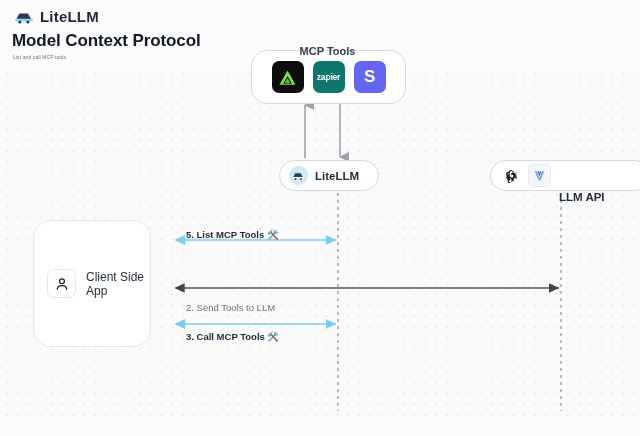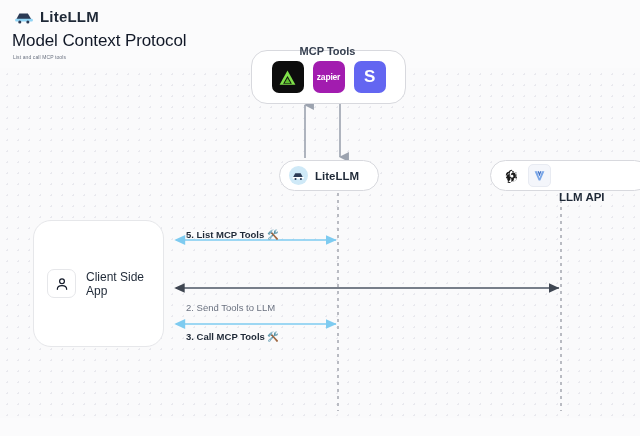--- a/index.html
+++ b/index.html
@@ -10,21 +10,21 @@
     overflow:hidden;
     position:relative;
     color:#111827;
   }
 
   
   #header { position:absolute; left:0; top:0; width:640px; height:92px; z-index:40; }
   #brand { position:absolute; left:14px; top:8px; display:flex; align-items:center; gap:6px; }
   #brand-icon { width:20px; height:16px; position:relative; }
   #brand-name { font-size:15px; font-weight:700; color:#1f2937; letter-spacing:.2px; }
-  #page-title { position:absolute; left:12px; top:31px; font-size:17px; font-weight:400; color:#111827; letter-spacing:-.1px; }
+  #page-title { position:absolute; left:12px; top:31px; font-size:17px; font-weight:700; color:#111827; letter-spacing:-.1px; }
   #page-sub { position:absolute; left:13px; top:54px; font-size:5px; color:#6b7280; letter-spacing:.1px; }
 
   
   #canvas {
     position:absolute; left:0; top:0; width:640px; height:436px;
     background-color:#fafafb;
     background-image:radial-gradient(#e9e9ee 1px, transparent 1px);
     background-size:11px 11px;
     background-position:2px 3px;
   }
@@ -60,21 +60,21 @@
 
   #llmapi-node { left:490px; top:160px; width:160px; height:31px;
     border:1.3px solid #d8d9de; border-radius:16px; background:#ffffff;
     display:flex; align-items:center; gap:6px; padding-left:10px; box-sizing:border-box; }
   #llmapi-label { font-size:11.5px; font-weight:600; color:#1f2937; margin-left:2px;margin-top:43px; }
   .mini-tile { width:21px; height:21px; border-radius:5px; display:flex; align-items:center; justify-content:center;
     flex:0 0 auto; }
   #llm-openai-tile { background:#ffffff; }
   #llm-vertex-tile { background:#f4f6fb; border:1px solid #e8ebf2; }
 
-  #client-node { left:33px; top:220px; width:131px; height:127px;
+  #client-node { left:33px; top:220px; width:118px; height:127px;
     border:1.3px solid #e6e7ea; border-radius:18px; background:#ffffff;
     display:flex; align-items:center; gap:10px; padding-left:13px; box-sizing:border-box; }
   #client-avatar { width:27px; height:27px; border-radius:7px; border:1px solid #e6e7ea; background:#ffffff;
     display:flex; align-items:center; justify-content:center; flex:0 0 auto; }
   #client-label { font-size:12px; font-weight:500; color:#1f2937; }
 
   
   .edge-label { position:absolute; z-index:30; font-size:9.5px; font-weight:700; color:#1f2937;
     white-space:nowrap; display:flex; align-items:center; gap:3px; }
   .edge-label.muted { color:#6b7280; font-weight:500;margin-top:28px; }
@@ -130,21 +130,21 @@
 <div class="node" id="mcp-group">
 
   <div class="tool-tile" style="background:#0d0d0d;">
     <svg width="19" height="19" viewBox="0 0 24 24">
       <polygon points="12,3 22,21 2,21" fill="#7fe04a"></polygon>
       <polygon points="12,10 17.5,20 6.5,20" fill="#0d0d0d"></polygon>
       <polygon points="12,12.5 15.8,19.2 8.2,19.2" fill="#5fbf2f"></polygon>
     </svg>
   </div>
 
-  <div class="tool-tile" style="background:#a21caf;">
+  <div class="tool-tile" style="background:#0f766e;">
     <span class="tool-label">zapier</span>
   </div>
 
   <div class="tool-tile" style="background:#6366f1;">
     <span class="tool-label" style="font-size:17px;">S</span>
   </div>
 </div>
 
 <div class="node" id="litellm-node">
   <span id="litellm-avatar">

